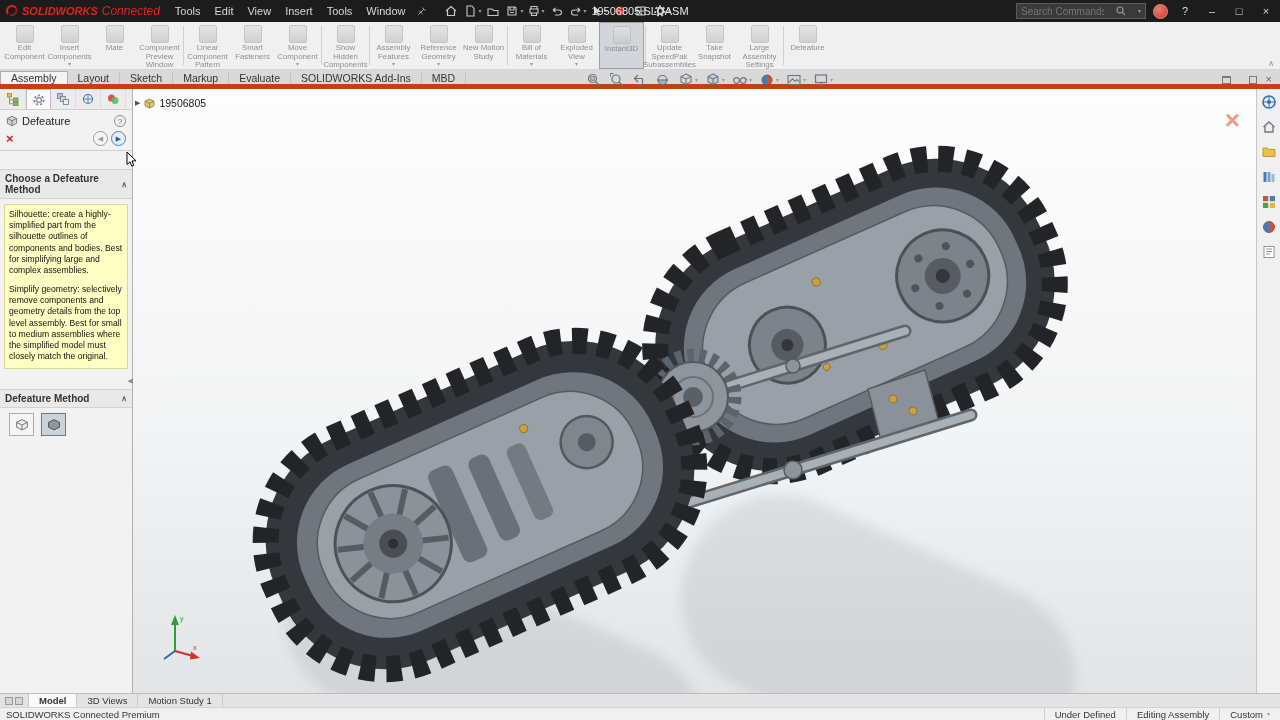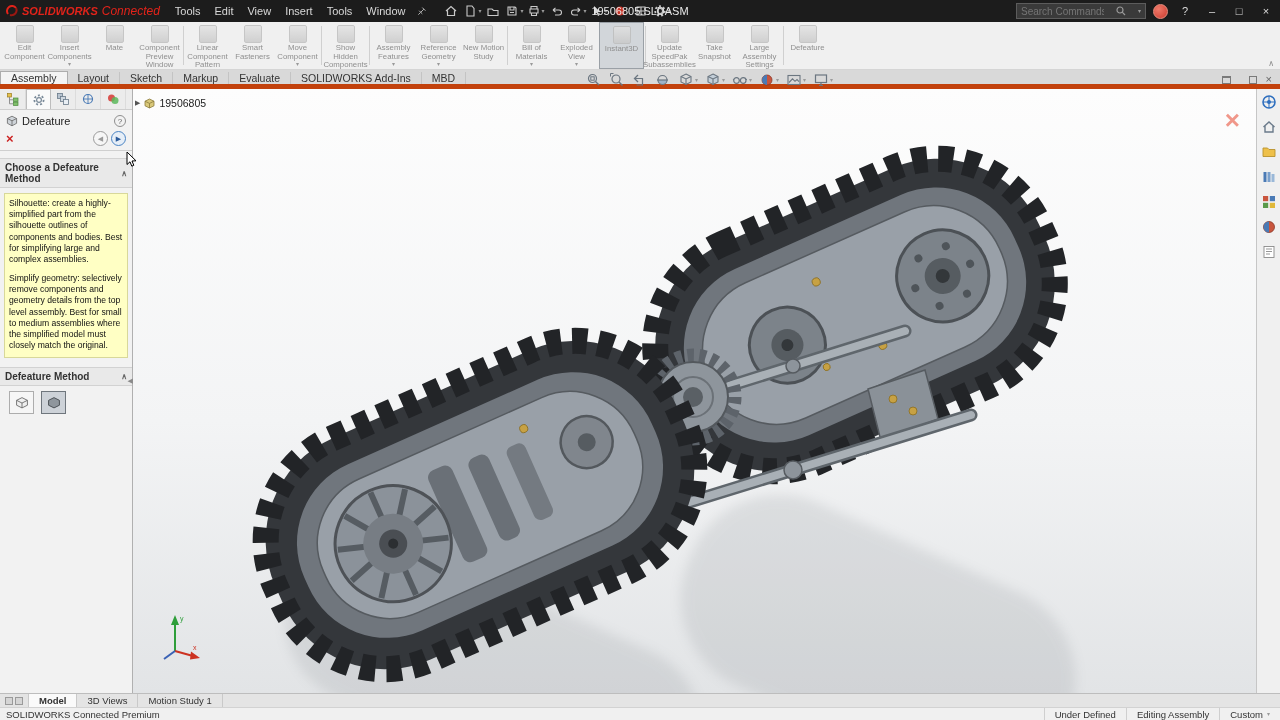--- a/index.html
+++ b/index.html
@@ -53,21 +53,21 @@
 .ptab{width:25px;height:20px;display:flex;align-items:center;justify-content:center;border-right:1px solid #dcdcdc}
 .ptab.active{background:#fafafa;border:1px solid #bdbdbd;border-bottom:none}
 .panel-header{display:flex;align-items:center;gap:4px;padding:5px 6px 2px}
 .panel-title{font-size:11px;color:#222}
 .help-circle{margin-left:auto;width:12px;height:12px;border:1px solid #8f8f8f;border-radius:50%;color:#666;font-size:8px;display:flex;align-items:center;justify-content:center}
 .panel-controls{display:flex;align-items:center;padding:2px 6px 4px;border-bottom:1px solid #cfcfcf}
 .red-x{color:#cc2222;font-weight:bold;font-size:13px;line-height:1}
 .nav-btns{margin-left:auto;display:flex;gap:3px;align-items:center}
 .nav-btn{width:15px;height:15px;border:1px solid #9a9a9a;border-radius:50%;display:flex;align-items:center;justify-content:center;font-size:7px;color:#9a9a9a;background:#f6f6f6}
 .nav-btn.primary{background:#e6eef7;border-color:#4a84c4;color:#2a5a9a}
-.group-header{display:flex;align-items:center;padding:3px 5px;font-weight:bold;color:#333;background:#e9e9e9;border-top:1px solid #d2d2d2;border-bottom:1px solid #d2d2d2;font-size:10px;margin-top:7px}
+.group-header{display:flex;align-items:center;padding:3px 5px;font-weight:bold;color:#333;background:#e9e9e9;border-top:1px solid #d2d2d2;border-bottom:1px solid #d2d2d2;font-size:10px;margin-top:18px}
 .chev{margin-left:auto;color:#666;font-size:8px}
 .info-box{margin:5px 4px 2px;background:#ffffc4;border:1px solid #d8d89a;padding:4px 4px 6px;font-size:8.6px;color:#111;line-height:1.3}
 .info-box p + p{margin-top:8px}
 .method-row{display:flex;gap:7px;padding:5px 9px}
 .method-btn{width:25px;height:23px;border:1px solid #adadad;background:#f6f6f6;display:flex;align-items:center;justify-content:center}
 .method-btn.selected{background:#cdd2d8;border-color:#6f767d}
 .panel-collapse{position:absolute;right:-1px;top:288px;color:#8a8a8a;font-size:7px;line-height:1}
 
 
 .viewport{flex:1;position:relative;background:linear-gradient(180deg,#fdfdfd 0%,#f3f4f5 55%,#e2e4e6 100%);overflow:hidden}

